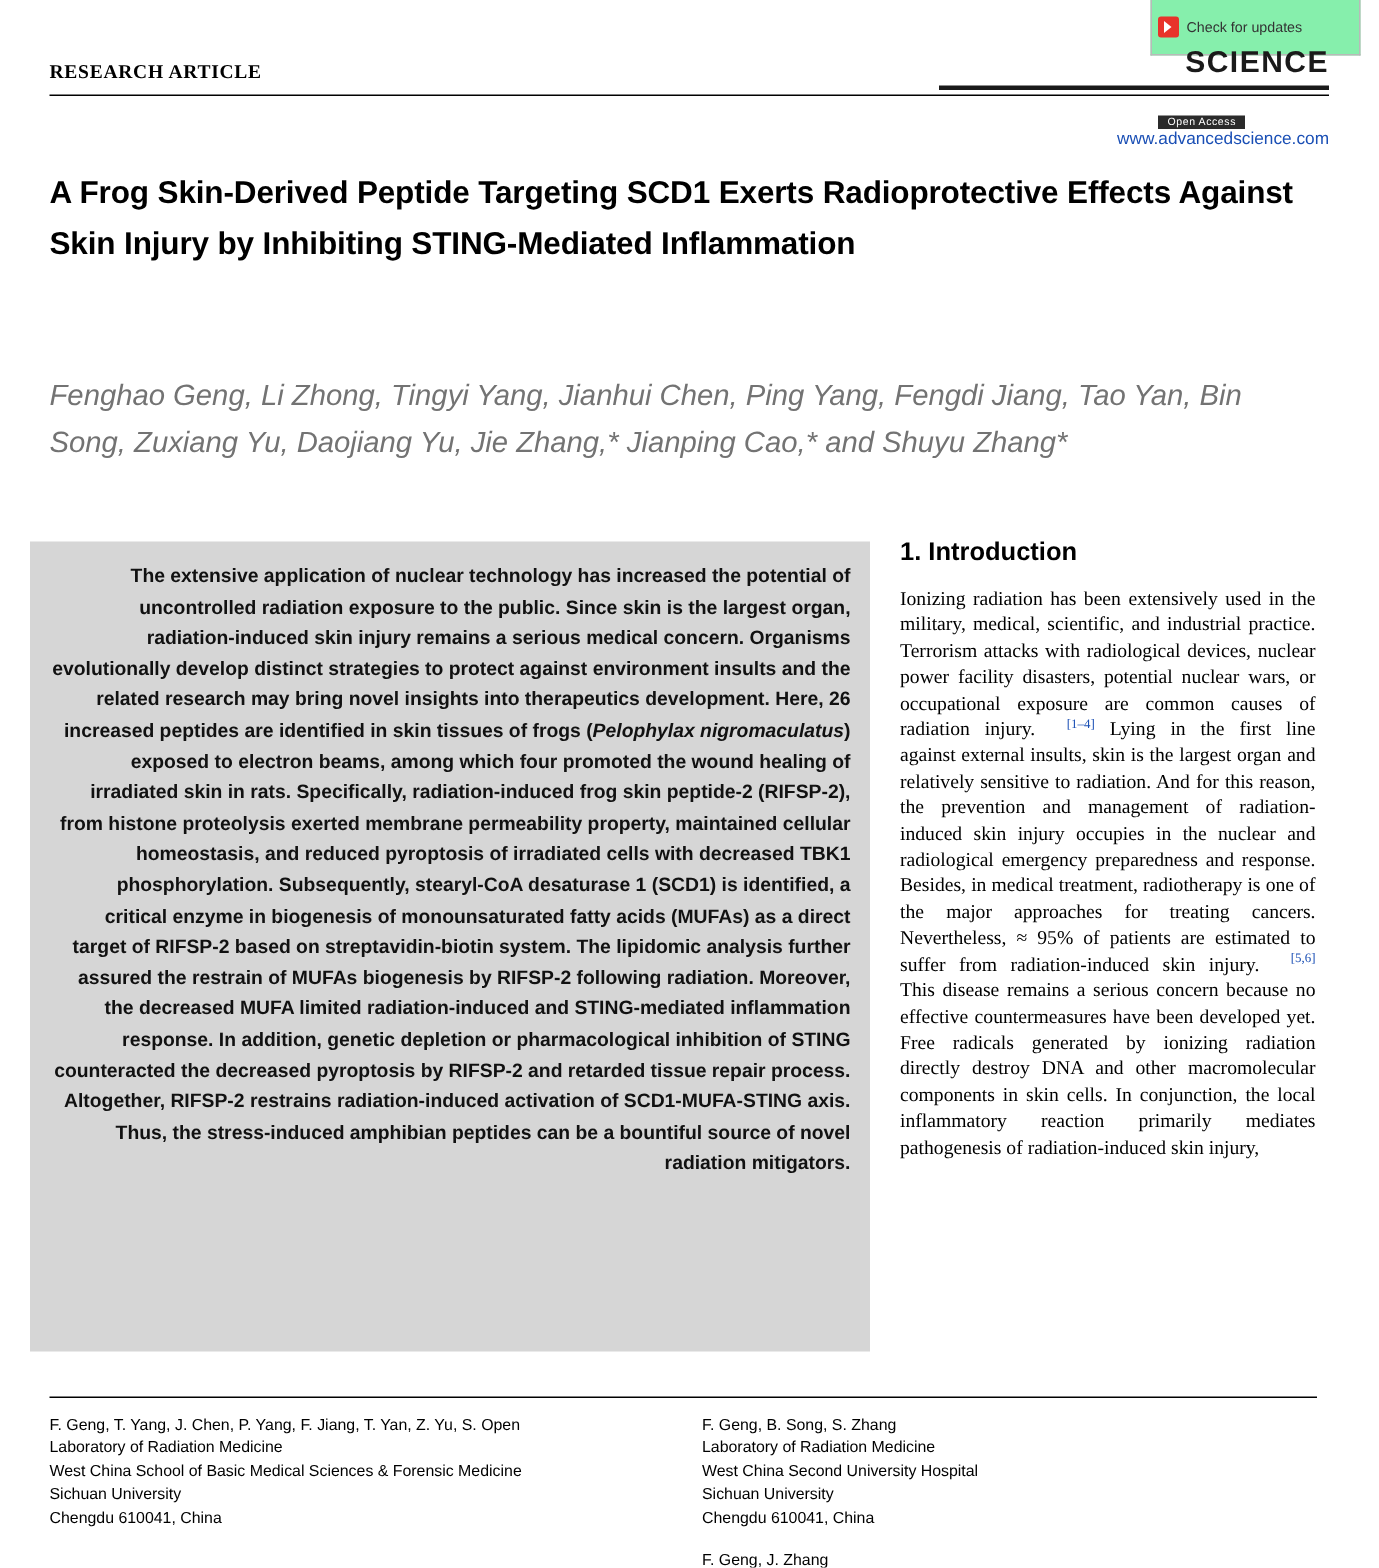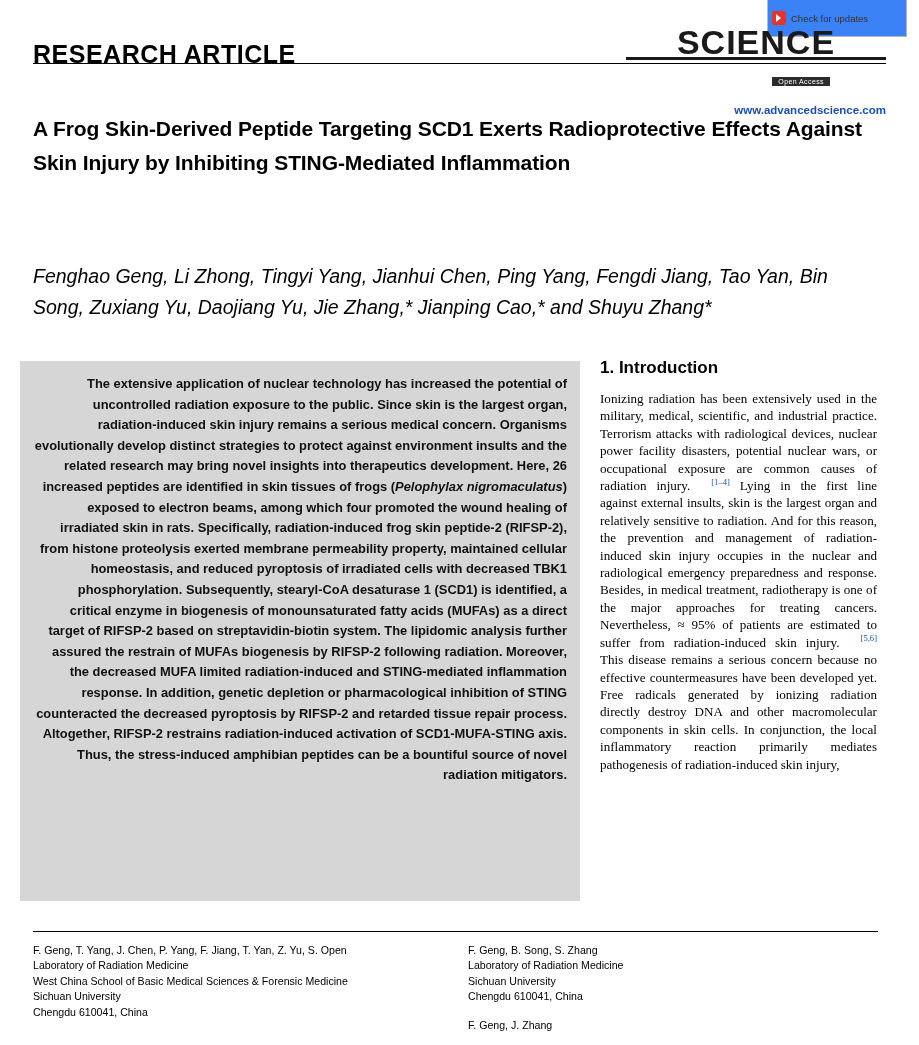--- a/index.html
+++ b/index.html
@@ -16,21 +16,21 @@
 
   
   .checkupdates {
     position: absolute;
     top: 0;
     right: 12px;
     width: 140px;
     height: 29px;
     border: 1px solid #b9b9b9;
     border-top: none;
-    background: #3b82f6;
+    background: #86efac;
     display: flex;
     align-items: center;
     padding: 18px 4px;
     font-family: "Liberation Sans", sans-serif;
     font-size: 9.5px;
     color: #333333;
     overflow: hidden;
     white-space: nowrap;
   }
   .checkupdates .cu-icon {
@@ -54,23 +54,23 @@
 
   
   .header {
     position: absolute;
     left: 33px;
     top: 30px;
     width: 853px;
     height: 52px;
   }
   .research-article {
-    font-family: Liberation Sans, sans-serif;
-    font-weight: bold;
-    font-size: 25px;
+    font-family: Liberation Serif, serif;
+    font-weight: bold;
+    font-size: 13px;
     letter-spacing: 0.5px;
     color: #000000;
     position: absolute;
     left: 0;
     top: 10px;
   }
   .logo-block {
     position: absolute;
     right: 0;
     top: 0;
@@ -81,25 +81,24 @@
     font-family: "Liberation Sans", sans-serif;
     font-weight: bold;
     font-size: 23px;
     letter-spacing: 1.5px;
     line-height: 22px;
     color: #1a1a1a;
   }
   .logo-science {
     font-family: "Liberation Sans", sans-serif;
     font-weight: bold;
-    font-size: 34px;
+    font-size: 20px;
     letter-spacing: 1px;
     line-height: 25px;
     color: #1a1a1a;
-    text-align: center;
   }
   .logo-rule {
     border-bottom: 3px solid #1a1a1a;
     margin-top: 2px;
     width: 100%;
   }
   .logo-openaccess {
     display: inline-block;
     background: #2b2b2b;
     color: #ffffff;
@@ -107,23 +106,23 @@
     font-size: 7px;
     padding: 1px 6px 1px 6px;
     letter-spacing: 0.4px;
     position: absolute;
     right: 56px;
     top: 47px;
   }
   .journal-url {
     position: absolute;
     right: 0;
-    top: 74px;
-    font-family: "Liberation Sans", sans-serif;
-    font-weight: bold;
+    top: 57px;
+    font-family: "Liberation Sans", sans-serif;
+    font-weight: normal;
     font-size: 11.5px;
     color: #1a4fb5;
   }
   .header-rule {
     position: absolute;
     left: 33px;
     top: 63px;
     width: 853px;
     border-top: 1.6px solid #000000;
   }
@@ -139,27 +138,27 @@
     font-size: 21px;
     line-height: 34px;
     letter-spacing: -0.1px;
     color: #000000;
   }
 
   
   .authors {
     position: absolute;
     left: 33px;
-    top: 261px;
+    top: 249px;
     width: 840px;
     font-family: "Liberation Sans", sans-serif;
     font-style: italic;
     font-size: 19.5px;
     line-height: 31px;
-    color: #000000;
+    color: #737373;
   }
 
   
   .abstract-box {
     position: absolute;
     left: 20px;
     top: 361px;
     width: 560px;
     height: 540px;
     background: #d6d6d6;
@@ -265,19 +264,20 @@
       <div>Laboratory of Radiation Medicine</div>
       <div>West China School of Basic Medical Sciences &amp; Forensic Medicine</div>
       <div>Sichuan University</div>
       <div>Chengdu 610041, China</div>
     </div>
   </div>
 <div class="footer footer-right">
     <div class="footer-block">
       <div>F. Geng, B. Song, S. Zhang</div>
       <div>Laboratory of Radiation Medicine</div>
+      <div>West China Second University Hospital</div>
       <div>Sichuan University</div>
       <div>Chengdu 610041, China</div>
     </div>
     <div class="footer-block">
       <div>F. Geng, J. Zhang</div>
     </div>
   </div>
 
 </body></html>

